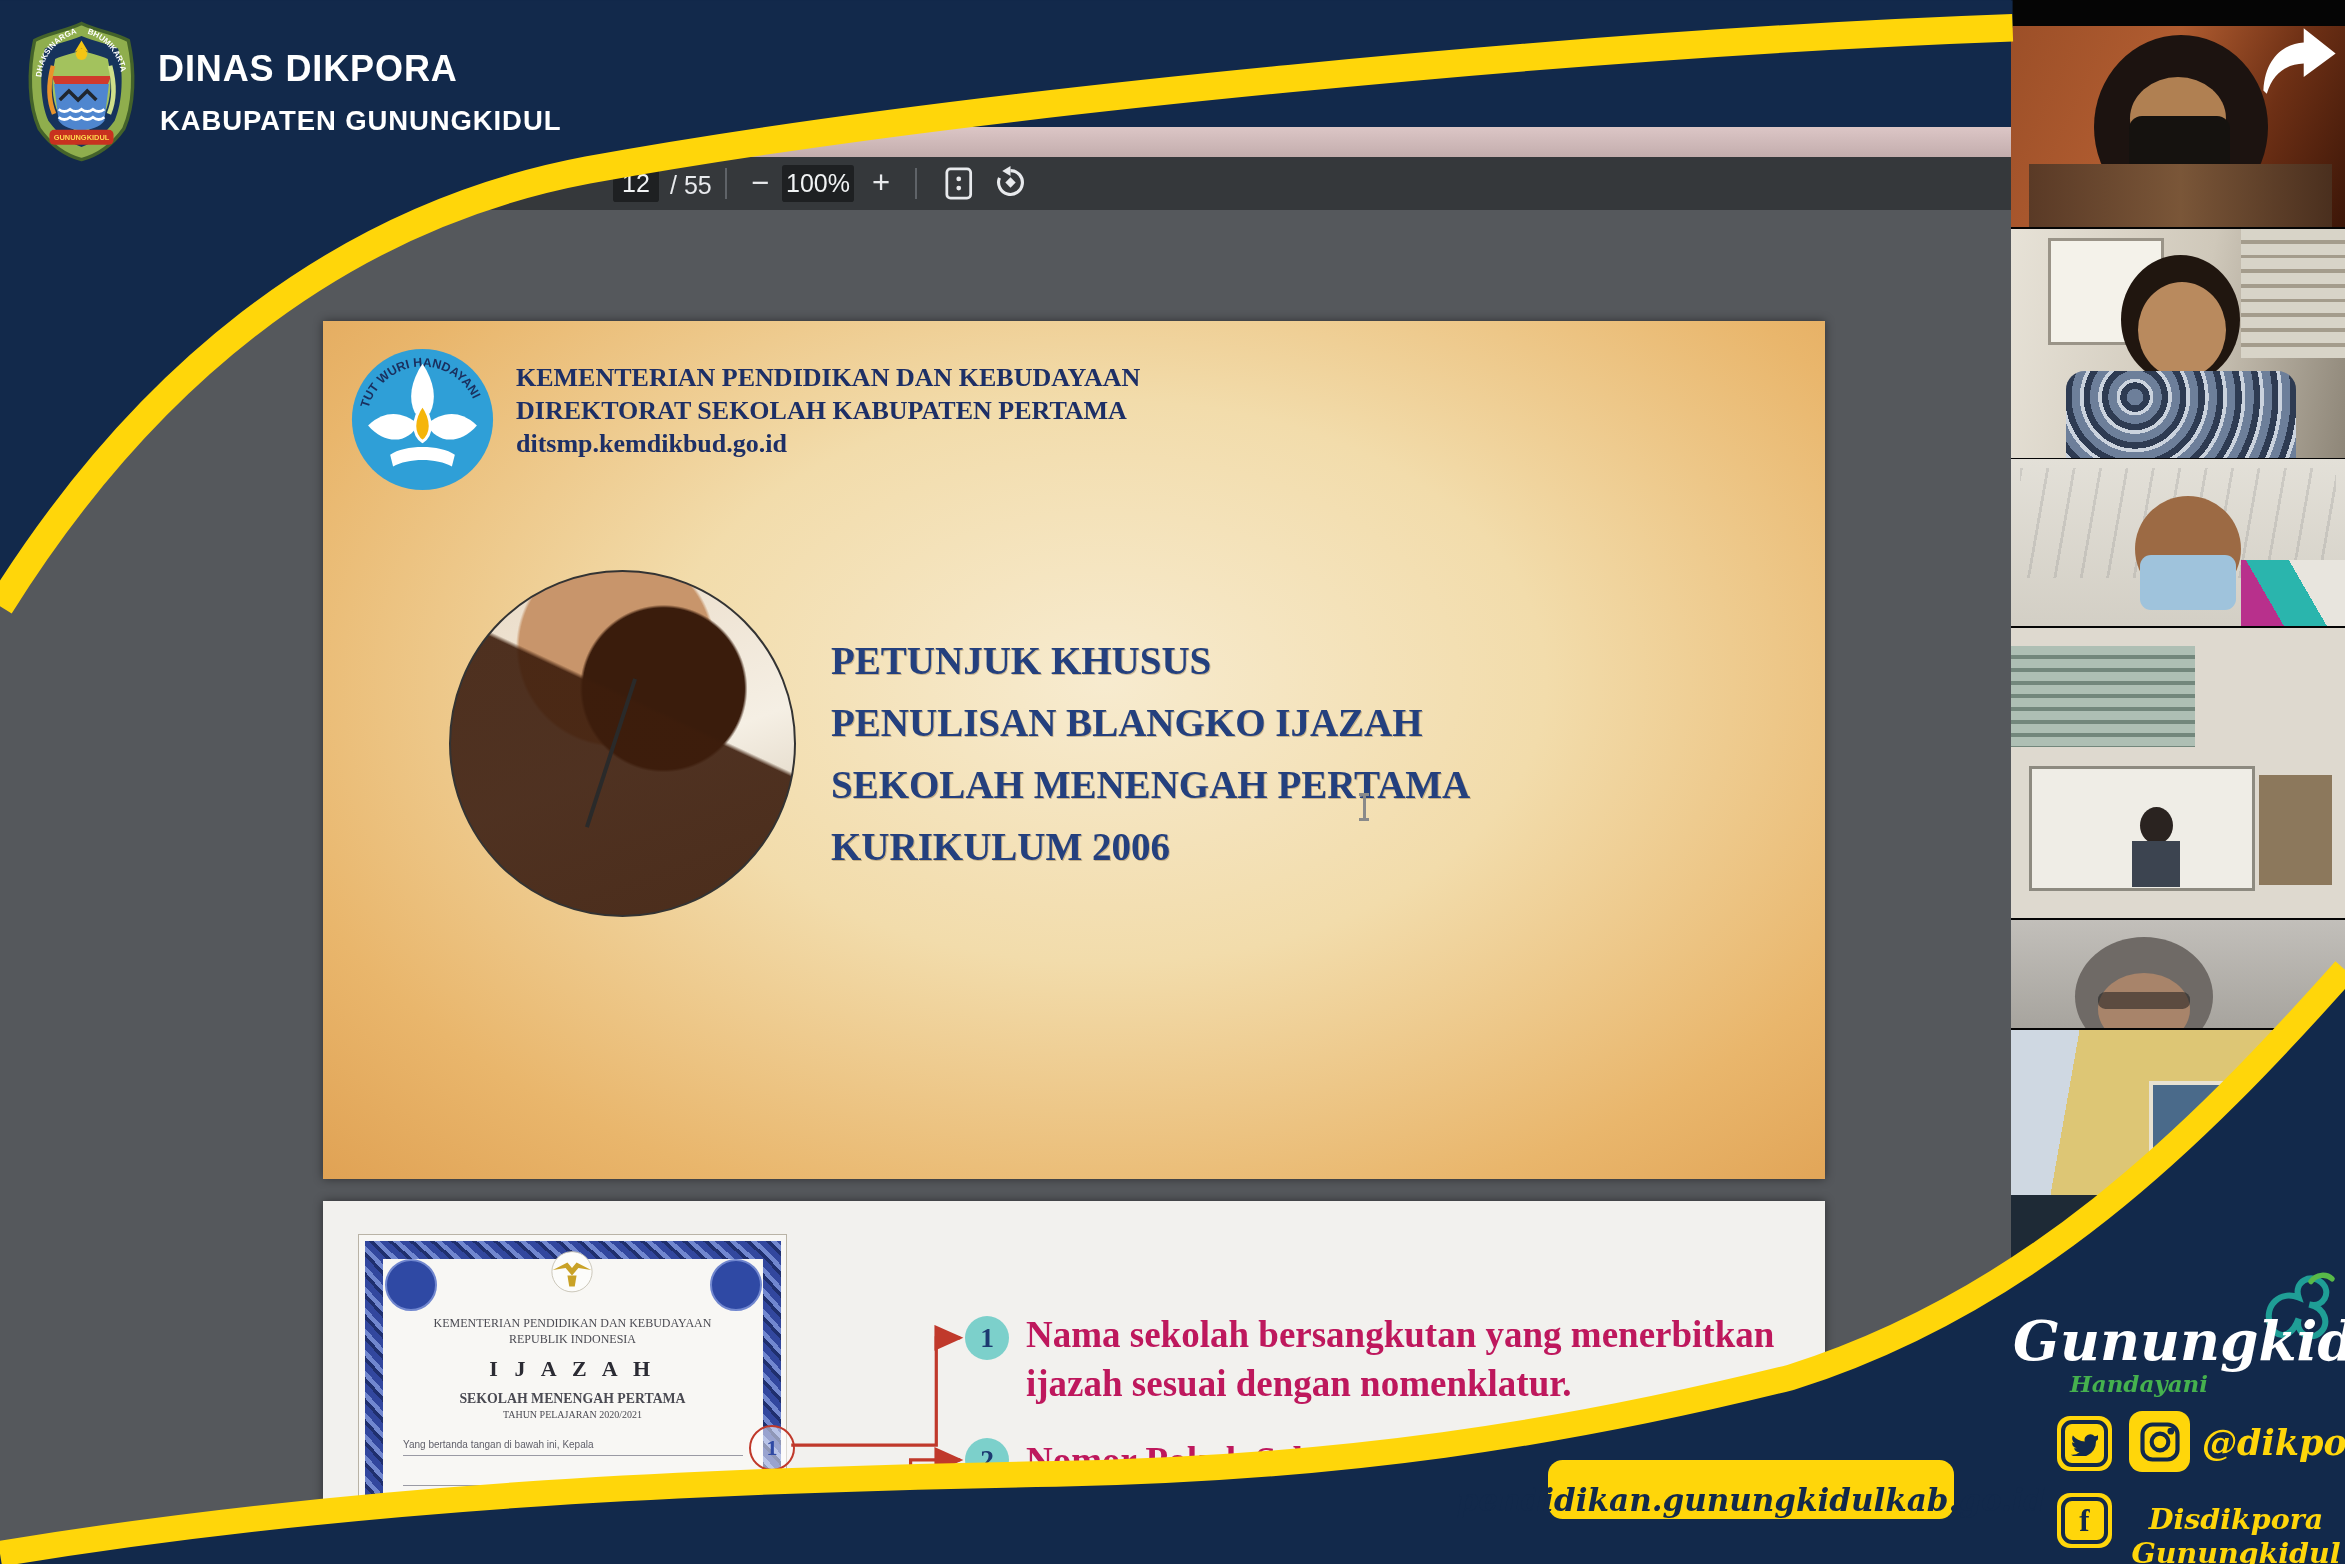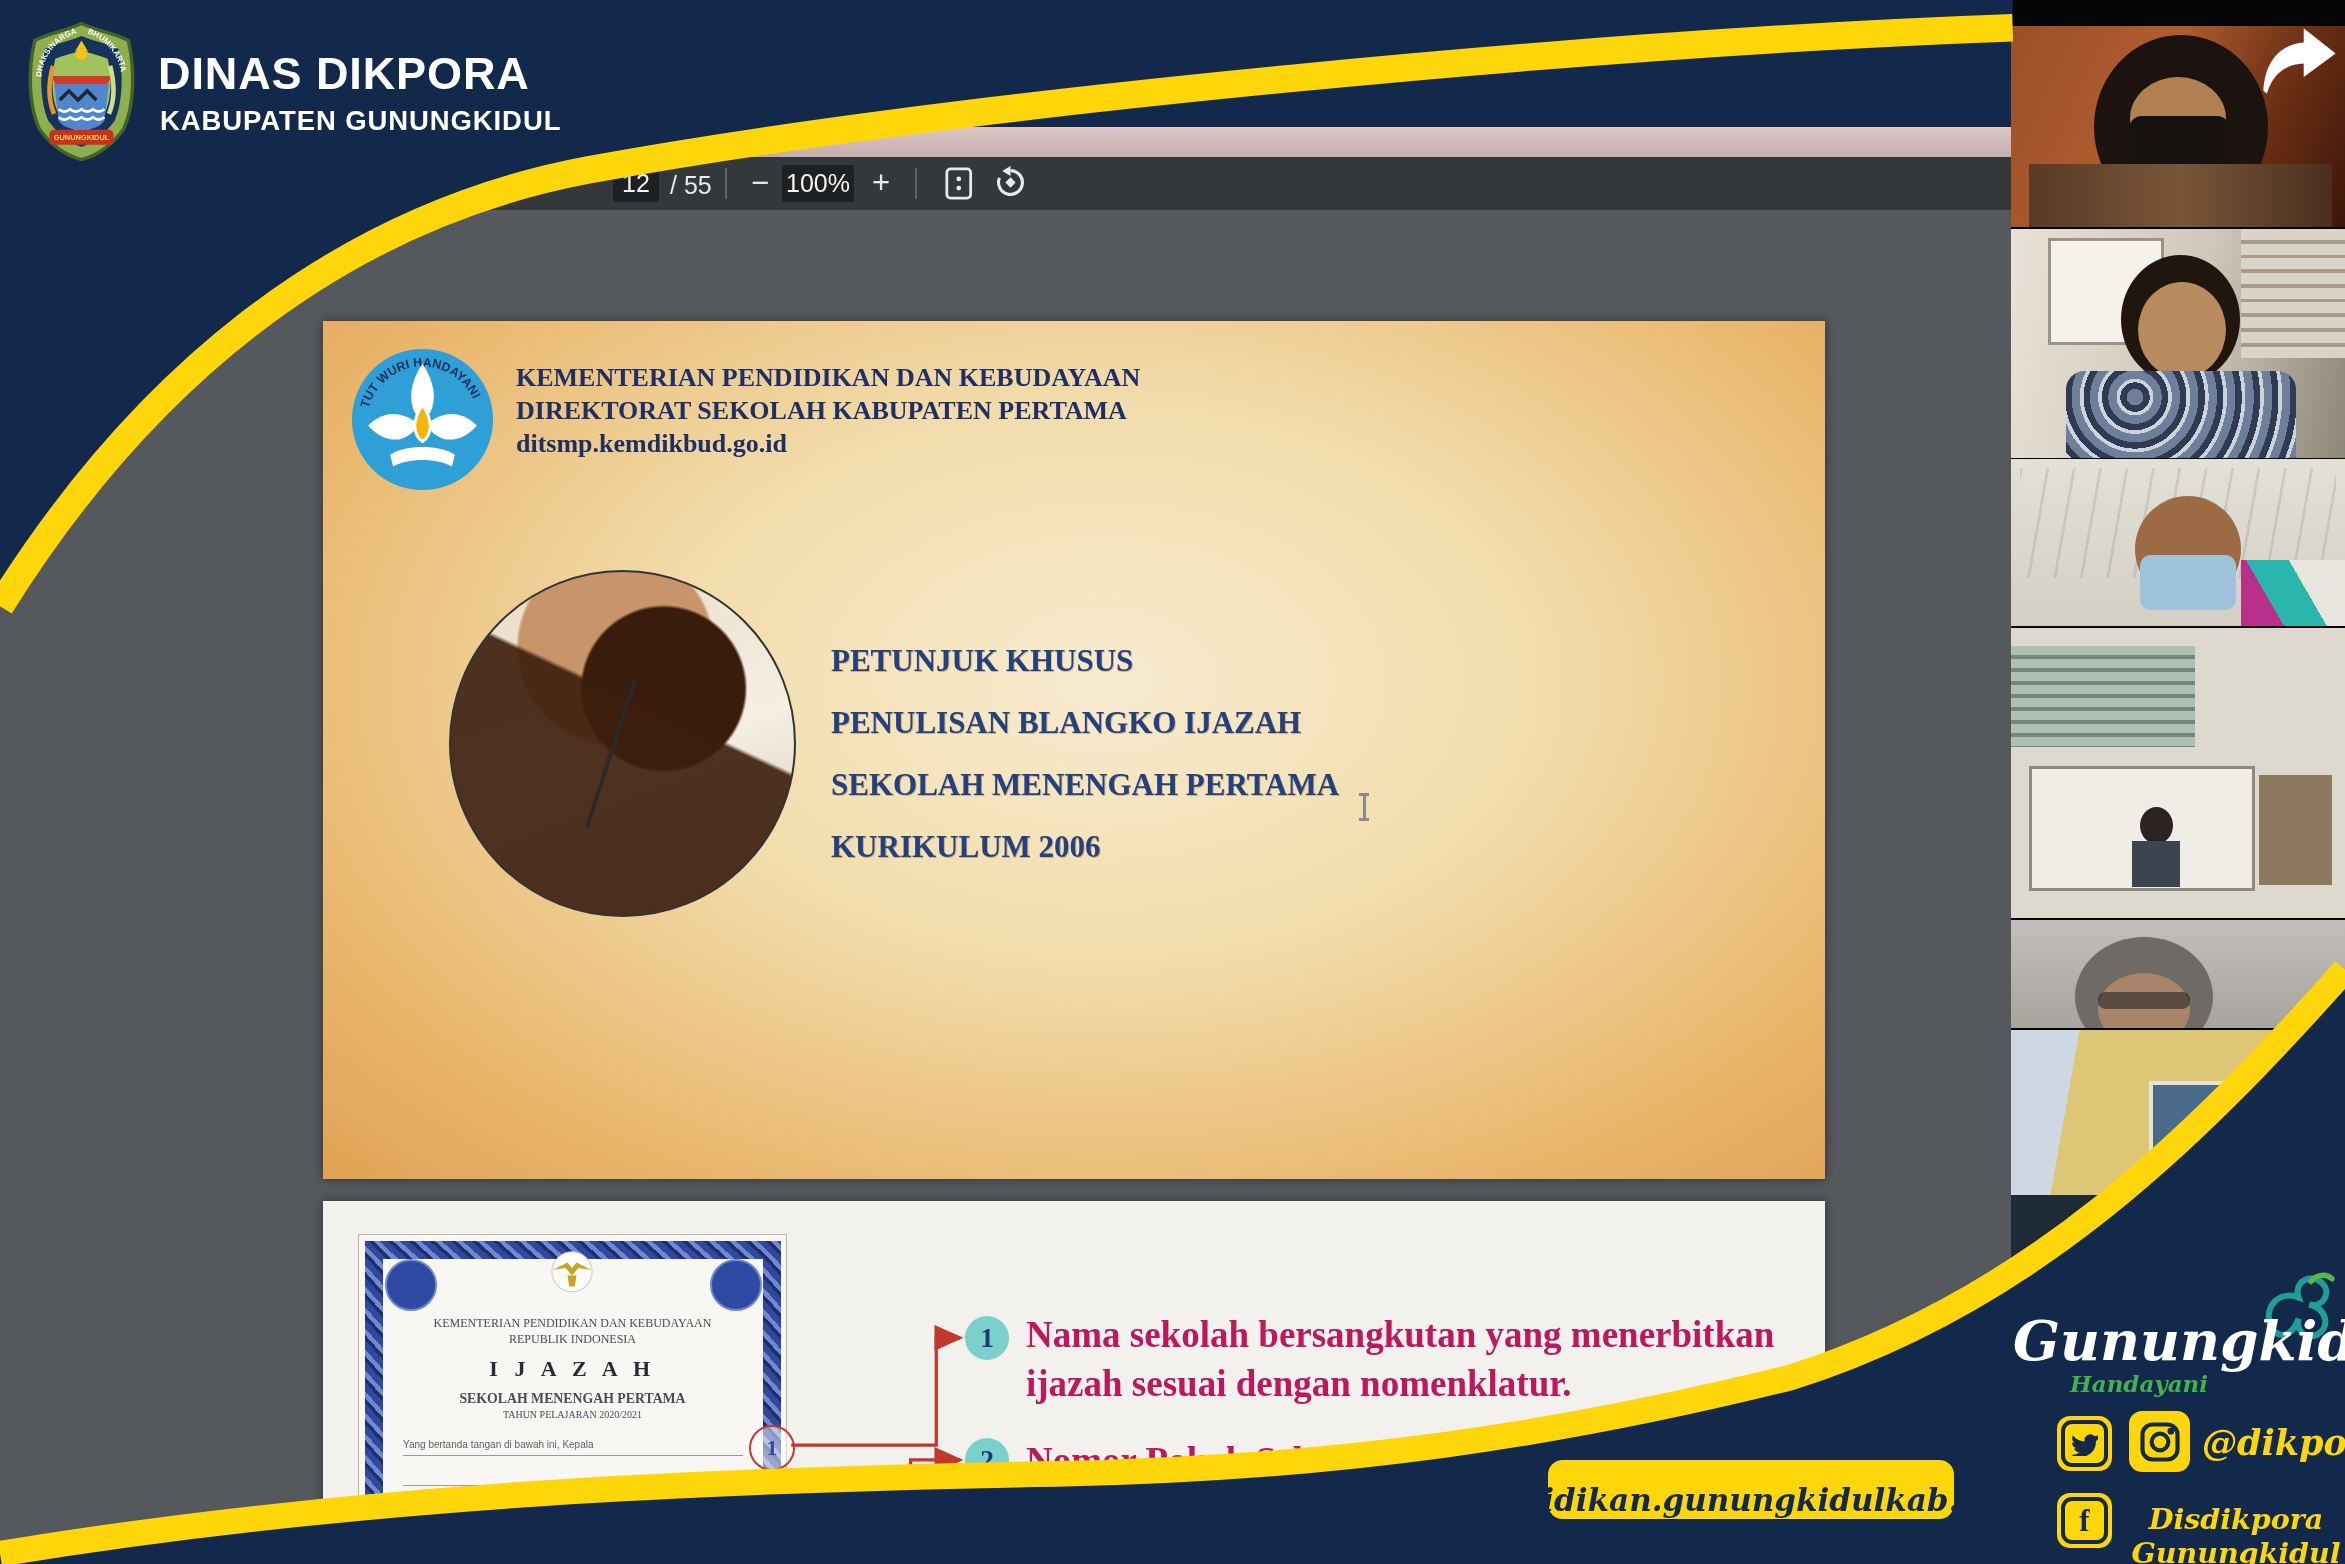--- a/index.html
+++ b/index.html
@@ -14,21 +14,21 @@
           font-size:25px;color:#f1f3f4;}
   .tb-txt{font-size:25px;color:#e8eaed;}
   .tb-div{width:1.8px;height:31px;background:#5f6368;}
   .tb-btn{display:flex;align-items:center;justify-content:center;color:#e8eaed;cursor:pointer;}
   #docarea{left:0;top:84px;width:100%;height:1355px;background:#55585c;overflow:hidden;}
   
   #slide1{left:323px;top:110px;width:1502px;height:858px;
           background:radial-gradient(ellipse at 52% 42%,#f7ebcf 0%,#f2dcab 40%,#e9b66c 78%,#e0a254 100%);
           box-shadow:0 0 9.2px rgba(0,0,0,.45);}
   .s1head{font-family:"Liberation Serif",serif;font-weight:bold;color:#1d2f66;font-size:26px;line-height:33px;}
-  .s1title{font-family:"Liberation Serif",serif;font-weight:bold;color:#24407e;font-size:31px;line-height:62px;
+  .s1title{font-family:"Liberation Serif",serif;font-weight:bold;color:#24407e;font-size:39px;line-height:62px;
            text-shadow:0.9px 0.9px 0 rgba(120,90,40,.35);}
   #photo{left:126px;top:249px;width:343px;height:343px;border-radius:50%;border:2.8px solid #333;
          background:
            linear-gradient(205deg,rgba(61,29,12,0) 40%,rgba(61,29,12,.9) 41%) no-repeat,
            radial-gradient(circle at 62% 34%,#3a1c0c 0 26%,rgba(58,28,12,0) 27%),
            radial-gradient(circle at 48% 22%,#c8956b 0 30%,rgba(200,149,107,0) 31%),
            linear-gradient(160deg,#e9d9c4 0%,#f5efe4 55%,#cdbfa8 100%);}
   #photo .pencil{position:absolute;left:46%;top:30%;width:3.7px;height:156px;background:#2a2a2a;transform:rotate(18deg);}
   #caret{left:1040px;top:472px;width:2.8px;height:27.5px;background:#8a8a8a;}
   #caret:before,#caret:after{content:"";position:absolute;left:-3.7px;width:10px;height:2.8px;background:#8a8a8a;}
@@ -47,21 +47,21 @@
   .ctext{position:absolute;width:100%;text-align:center;color:#4a4a52;font-family:"Liberation Serif",serif;}
   .cline{position:absolute;height:0;border-bottom:1.8px solid #9a9aa4;}
   .clabel{position:absolute;font-size:10px;color:#60606a;}
   .rnum{position:absolute;border:2.8px solid #c0392b;border-radius:50%;color:#2f49a4;font-weight:bold;
         font-family:"Liberation Serif",serif;display:flex;align-items:center;justify-content:center;background:rgba(255,255,255,.5);}
   
   #strip{left:2011px;top:0;width:334px;height:1565px;background:#050505;}
   .tile{position:absolute;left:0;width:334px;overflow:hidden;cursor:pointer;}
   .blob{position:absolute;border-radius:50%;}
   
-  #orgname{font-size:45px;font-weight:bold;color:#fff;letter-spacing:0.9px;}
+  #orgname{font-size:36px;font-weight:bold;color:#fff;letter-spacing:0.9px;}
   #orgsub{font-size:27.5px;font-weight:bold;color:#fff;letter-spacing:0.9px;}
   .script{font-family:"DejaVu Serif",serif;font-style:italic;font-weight:bold;text-align:center;}
   #banner{left:1548px;top:1460px;width:406px;height:59px;background:#ffd60a;border-radius:14.7px;
           display:flex;align-items:center;justify-content:center;}
   #banner span{color:#12294b;font-size:31px;margin-top:20px;}
   .sq{background:#ffd60a;border-radius:13px;display:flex;align-items:center;justify-content:center;}
   .sqin{border:4.6px solid #12294b;border-radius:11px;width:70%;height:70%;display:flex;align-items:center;justify-content:center;}
 </style>
 </head>
 <body>

